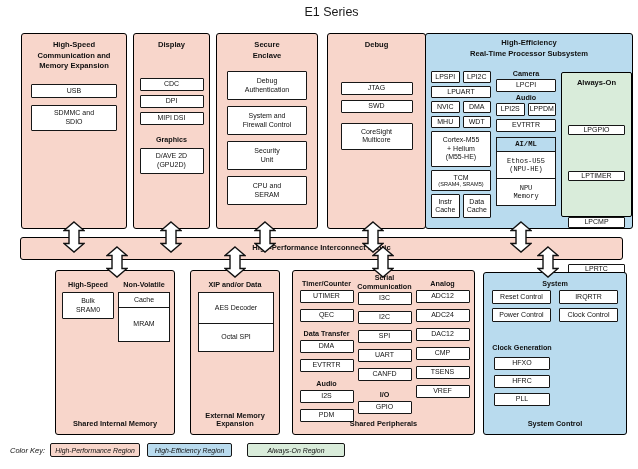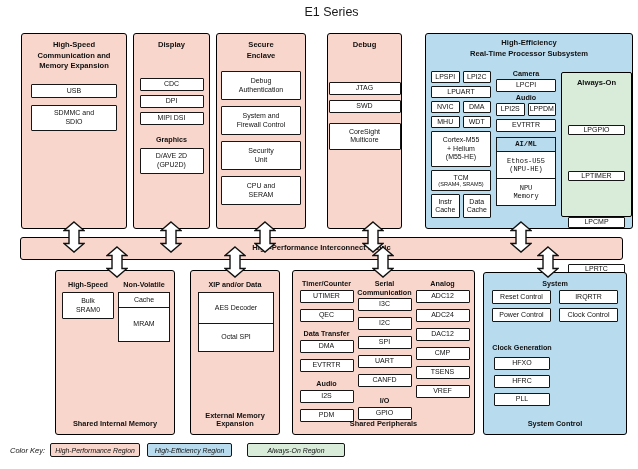--- a/index.html
+++ b/index.html
@@ -26,26 +26,26 @@
   #b-usb{width:86px;height:14px;margin-top:12px;}
   #b-sdmmc{width:86px;height:26px;margin-top:7px;}
 
   #blk-display{left:133px;top:33px;width:77px;height:196px;}
   #blk-display .bt{margin-top:6px;}
   #b-cdc{width:64px;height:13px;margin-top:27px;}
   #b-dpi,#b-mipi{width:64px;height:13px;margin-top:4px;}
   #h-graphics{margin-top:10px;}
   #b-gpu{width:64px;height:26px;margin-top:4px;}
 
-  #blk-secure{left:216px;top:33px;width:90px;height:196px;}
+  #blk-secure{left:216px;top:33px;width:102px;height:196px;}
   #blk-secure .bt{margin-top:6px;}
   #b-dauth{width:80px;height:29px;margin-top:10px;}
   #b-fw,#b-sec,#b-cpu{width:80px;height:29px;margin-top:6px;}
 
-  #blk-debug{left:327px;top:33px;width:75px;height:196px;}
+  #blk-debug{left:327px;top:33px;width:99px;height:196px;}
   #blk-debug .bt{margin-top:6px;}
   #b-jtag{width:72px;height:13px;margin-top:31px;}
   #b-swd{width:72px;height:13px;margin-top:5px;}
   #b-coresight{width:72px;height:27px;margin-top:10px;}
 
   #blk-he{left:425px;top:33px;width:208px;height:196px;display:block;}
   #he-title{position:absolute;top:4px;left:0;right:0;}
   #he-left{position:absolute;left:5px;top:37px;width:60px;display:flex;flex-direction:column;gap:3px;}
   #he-left .wb{height:12px;}
   #he-left .wb.tall3{height:36px;}
@@ -91,21 +91,21 @@
   #blk-sp{left:292px;top:270px;width:183px;height:165px;display:block;}
   .sp-col{position:absolute;top:0;display:flex;flex-direction:column;align-items:center;}
   #sp-colA{left:6px;width:55px;}
   #sp-colB{left:64px;width:55px;}
   #sp-colC{left:122px;width:55px;}
   .sp-col .wb{width:54px;height:13px;}
   #sp-colA .hdr{margin-top:7px;}
   #sp-colA .hdr.first{margin-top:8px;}
   #sp-colA .wb{margin-top:2px;}
   #sp-colA .wb.gap{margin-top:6px;}
-  #sp-colB .hdr.first{margin-top:8px;}
+  #sp-colB .hdr.first{margin-top:2px;}
   #sp-colB .wb{margin-top:6px;}
   #sp-colB .wb.first{margin-top:1px;}
   #sp-colB .hdr.io{margin-top:9px;}
   #sp-colB .wb.gpio{margin-top:2px;}
   #sp-colC .hdr.first{margin-top:8px;}
   #sp-colC .wb{margin-top:6px;}
   #sp-colC .wb.first{margin-top:2px;}
 
   #blk-sc{left:483px;top:272px;width:144px;height:163px;display:block;}
   #sc-system-hdr{position:absolute;top:6px;left:0;right:0;}

